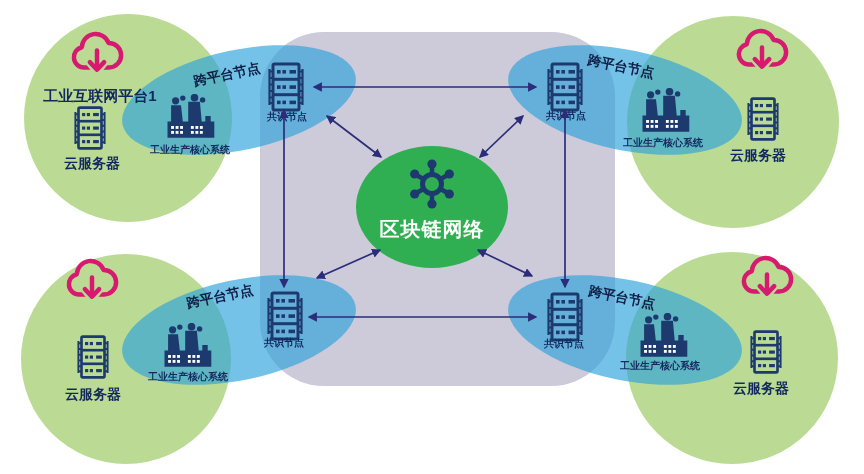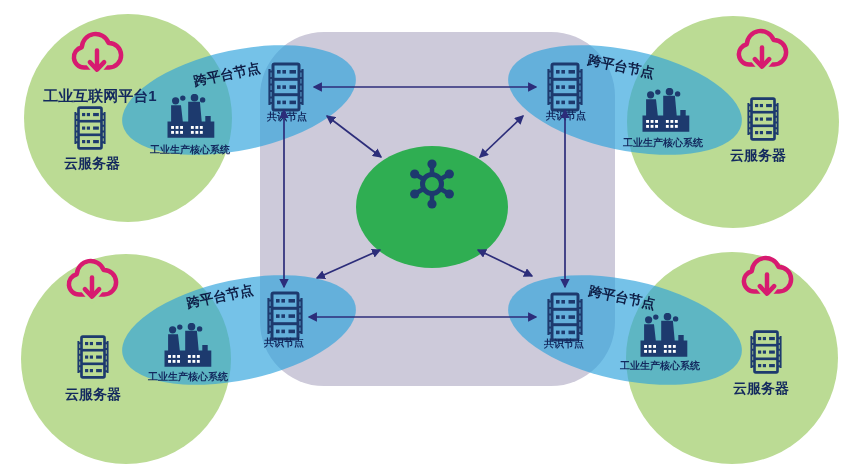--- a/index.html
+++ b/index.html
@@ -130,20 +130,21 @@
   <div class="abs bellipse rotR" style="left:506px;top:50px;width:238px;height:100px;"></div>
   <div class="abs bellipse rotL" style="left:120px;top:280px;width:238px;height:100px;"></div>
   <div class="abs bellipse rotR" style="left:506px;top:280px;width:238px;height:100px;"></div>
 
   <div class="abs ccircle" style="left:356px;top:146px;width:152px;height:122px;"></div>
   <span class="abs icon" style="left:405px;top:157px;width:54px;height:54px;">
     <svg viewBox="-27 -27 54 54">
         <use href="#i-molecule"></use>
       </svg>
   </span>
+  <div class="abs lbl lbl-center" style="left:356px;top:218px;">区块链网络</div>
 
   <span class="abs icon pinkicon" style="left:68px;top:30px;width:58px;height:50px;">
     <svg viewBox="0 0 64 56">
         <use href="#i-cloud"></use>
       </svg>
   </span>
   <div class="abs lbl lbl-name" style="left:17px;top:87px;">工业互联网平台1</div>
   <span class="abs icon" style="left:67px;top:105px;width:46px;height:46px;">
     <svg viewBox="0 0 46 52">
         <use href="#i-server"></use>

